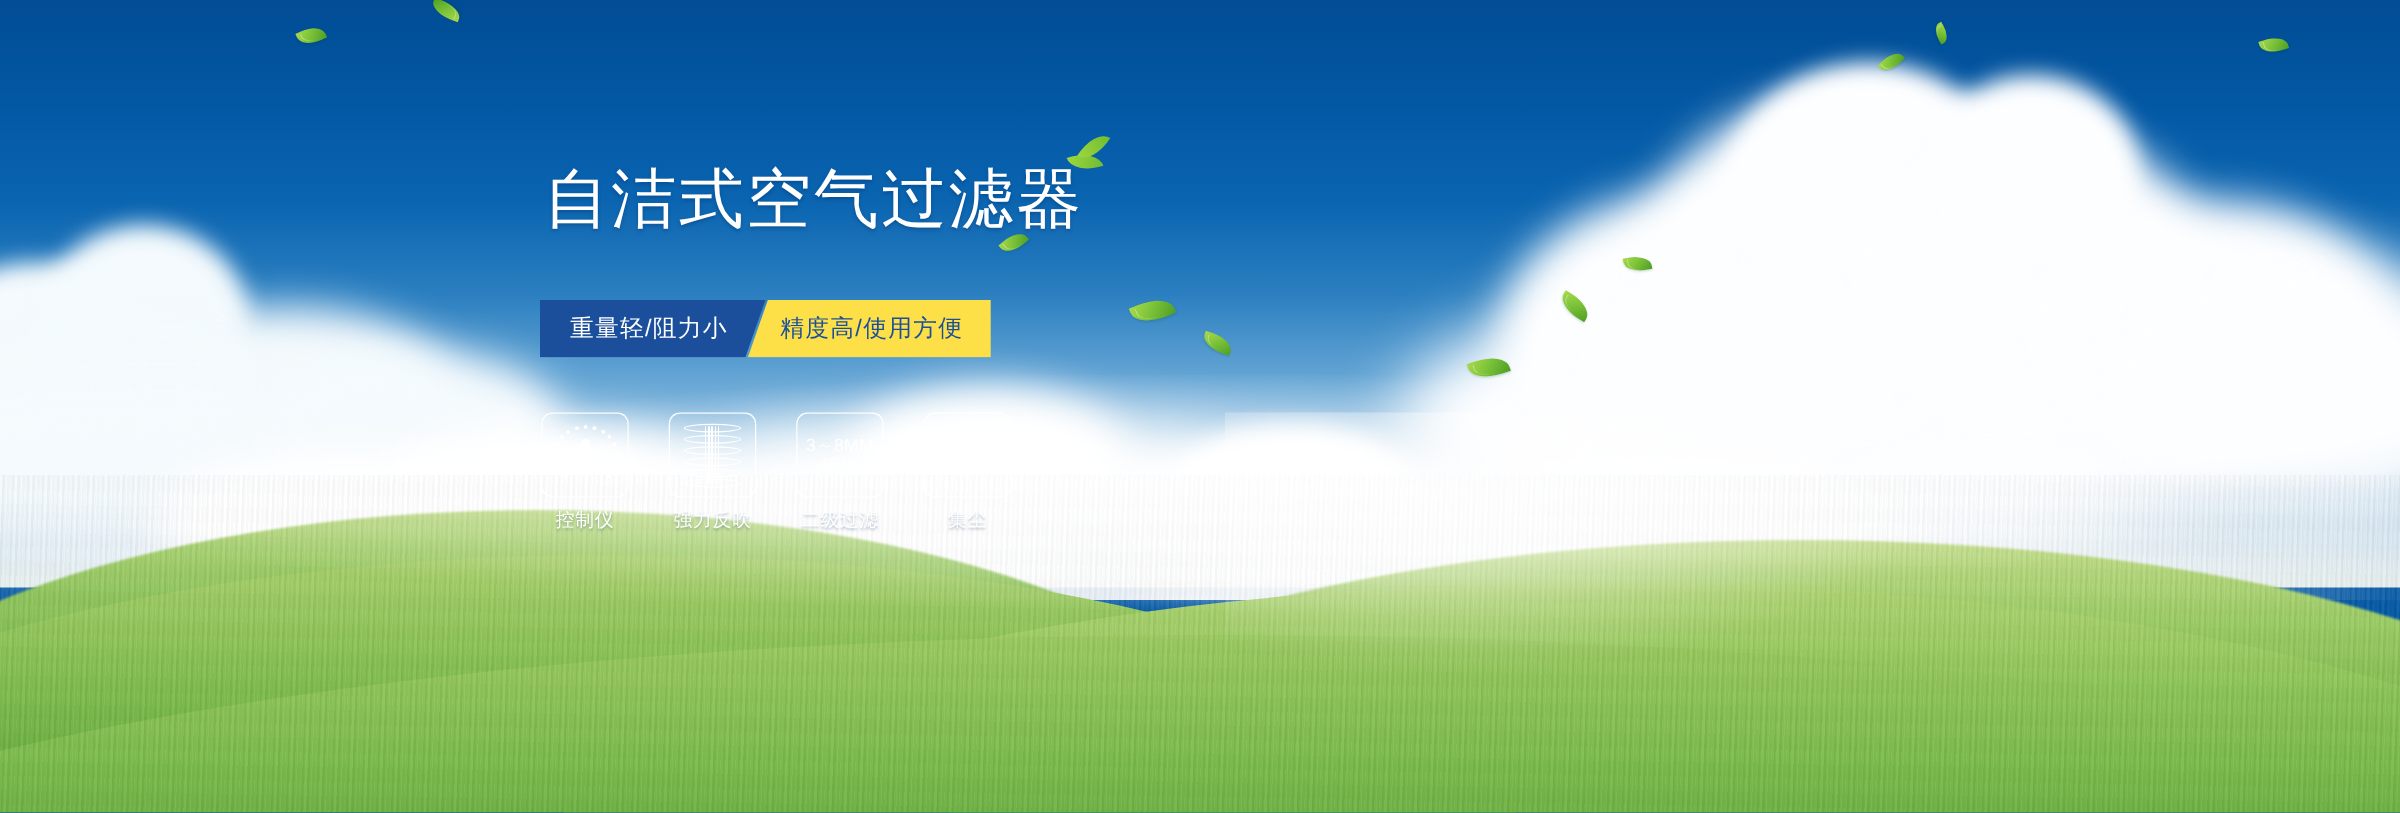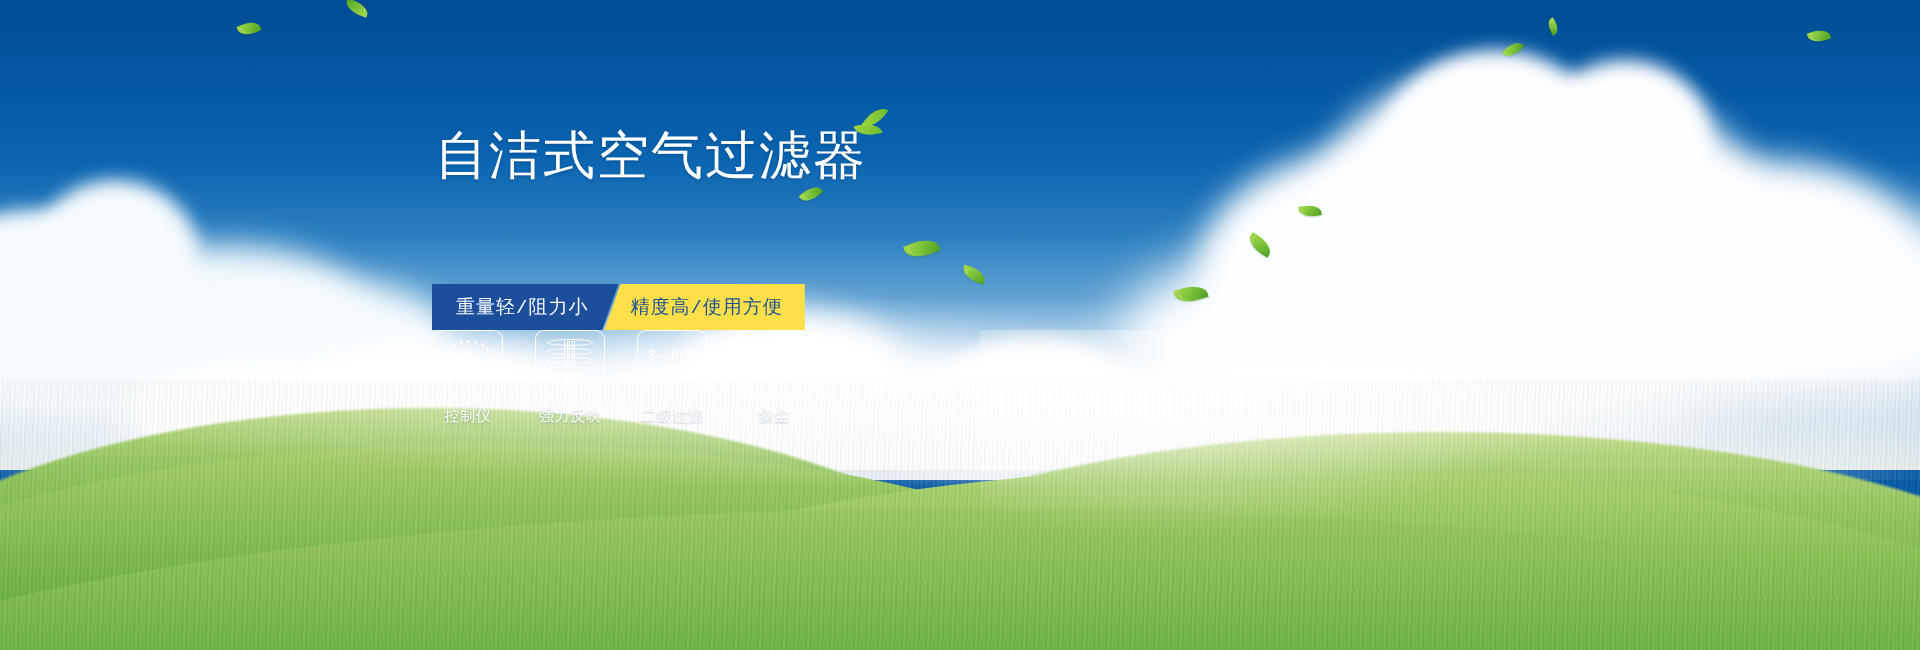--- a/index.html
+++ b/index.html
@@ -105,41 +105,40 @@
   .leaf::after{
     content:""; position:absolute; left:12%; top:12%; width:76%; height:76%;
     border-left:1px solid rgba(255,255,255,.35);
     border-radius:0 70% 0 70%;
   }
 
   
   .content {
     position:absolute; left:0; top:0; width:1920px; height:650px;
     z-index:40;
-    font-family:Liberation Mono, monospace;
   }
 
   .title {
     position:absolute; left:435px; top:134px;
     font-size:52px; line-height:1;
     color:#ffffff; letter-spacing:2px;
     font-weight:400;
     text-shadow:0 1px 3px rgba(0,40,90,.35);
     white-space:nowrap;
   }
 
   .leaf-title { position:absolute; left:845px; top:108px; width:42px; height:30px; }
   .leaf-title .lf {
     position:absolute; width:26px; height:15px;
     background:linear-gradient(120deg,#9ed63f 0%, #6fbc31 100%);
   }
   .lf-a { left:10px; top:14px; border-radius:0 100% 0 100%; transform:rotate(-18deg); }
   .lf-b { left:17px; top:2px;  border-radius:0 100% 0 100%; transform:rotate(-58deg); }
 
-  .tabs { position:absolute; left:432px; top:240px; display:flex; height:46px;margin-top:44px; }
+  .tabs { position:absolute; left:432px; top:240px; display:flex; height:46px; }
   .tab {
     display:flex; align-items:center; justify-content:center;
     font-size:19px; letter-spacing:1px; white-space:nowrap;
     height:46px;
   }
   .tab-dark {
     background:#1b4f9b; color:#ffffff;
     padding:0 20px 0 24px;
     clip-path:polygon(0 0, 100% 0, calc(100% - 16px) 100%, 0 100%);
     padding-right:30px;

